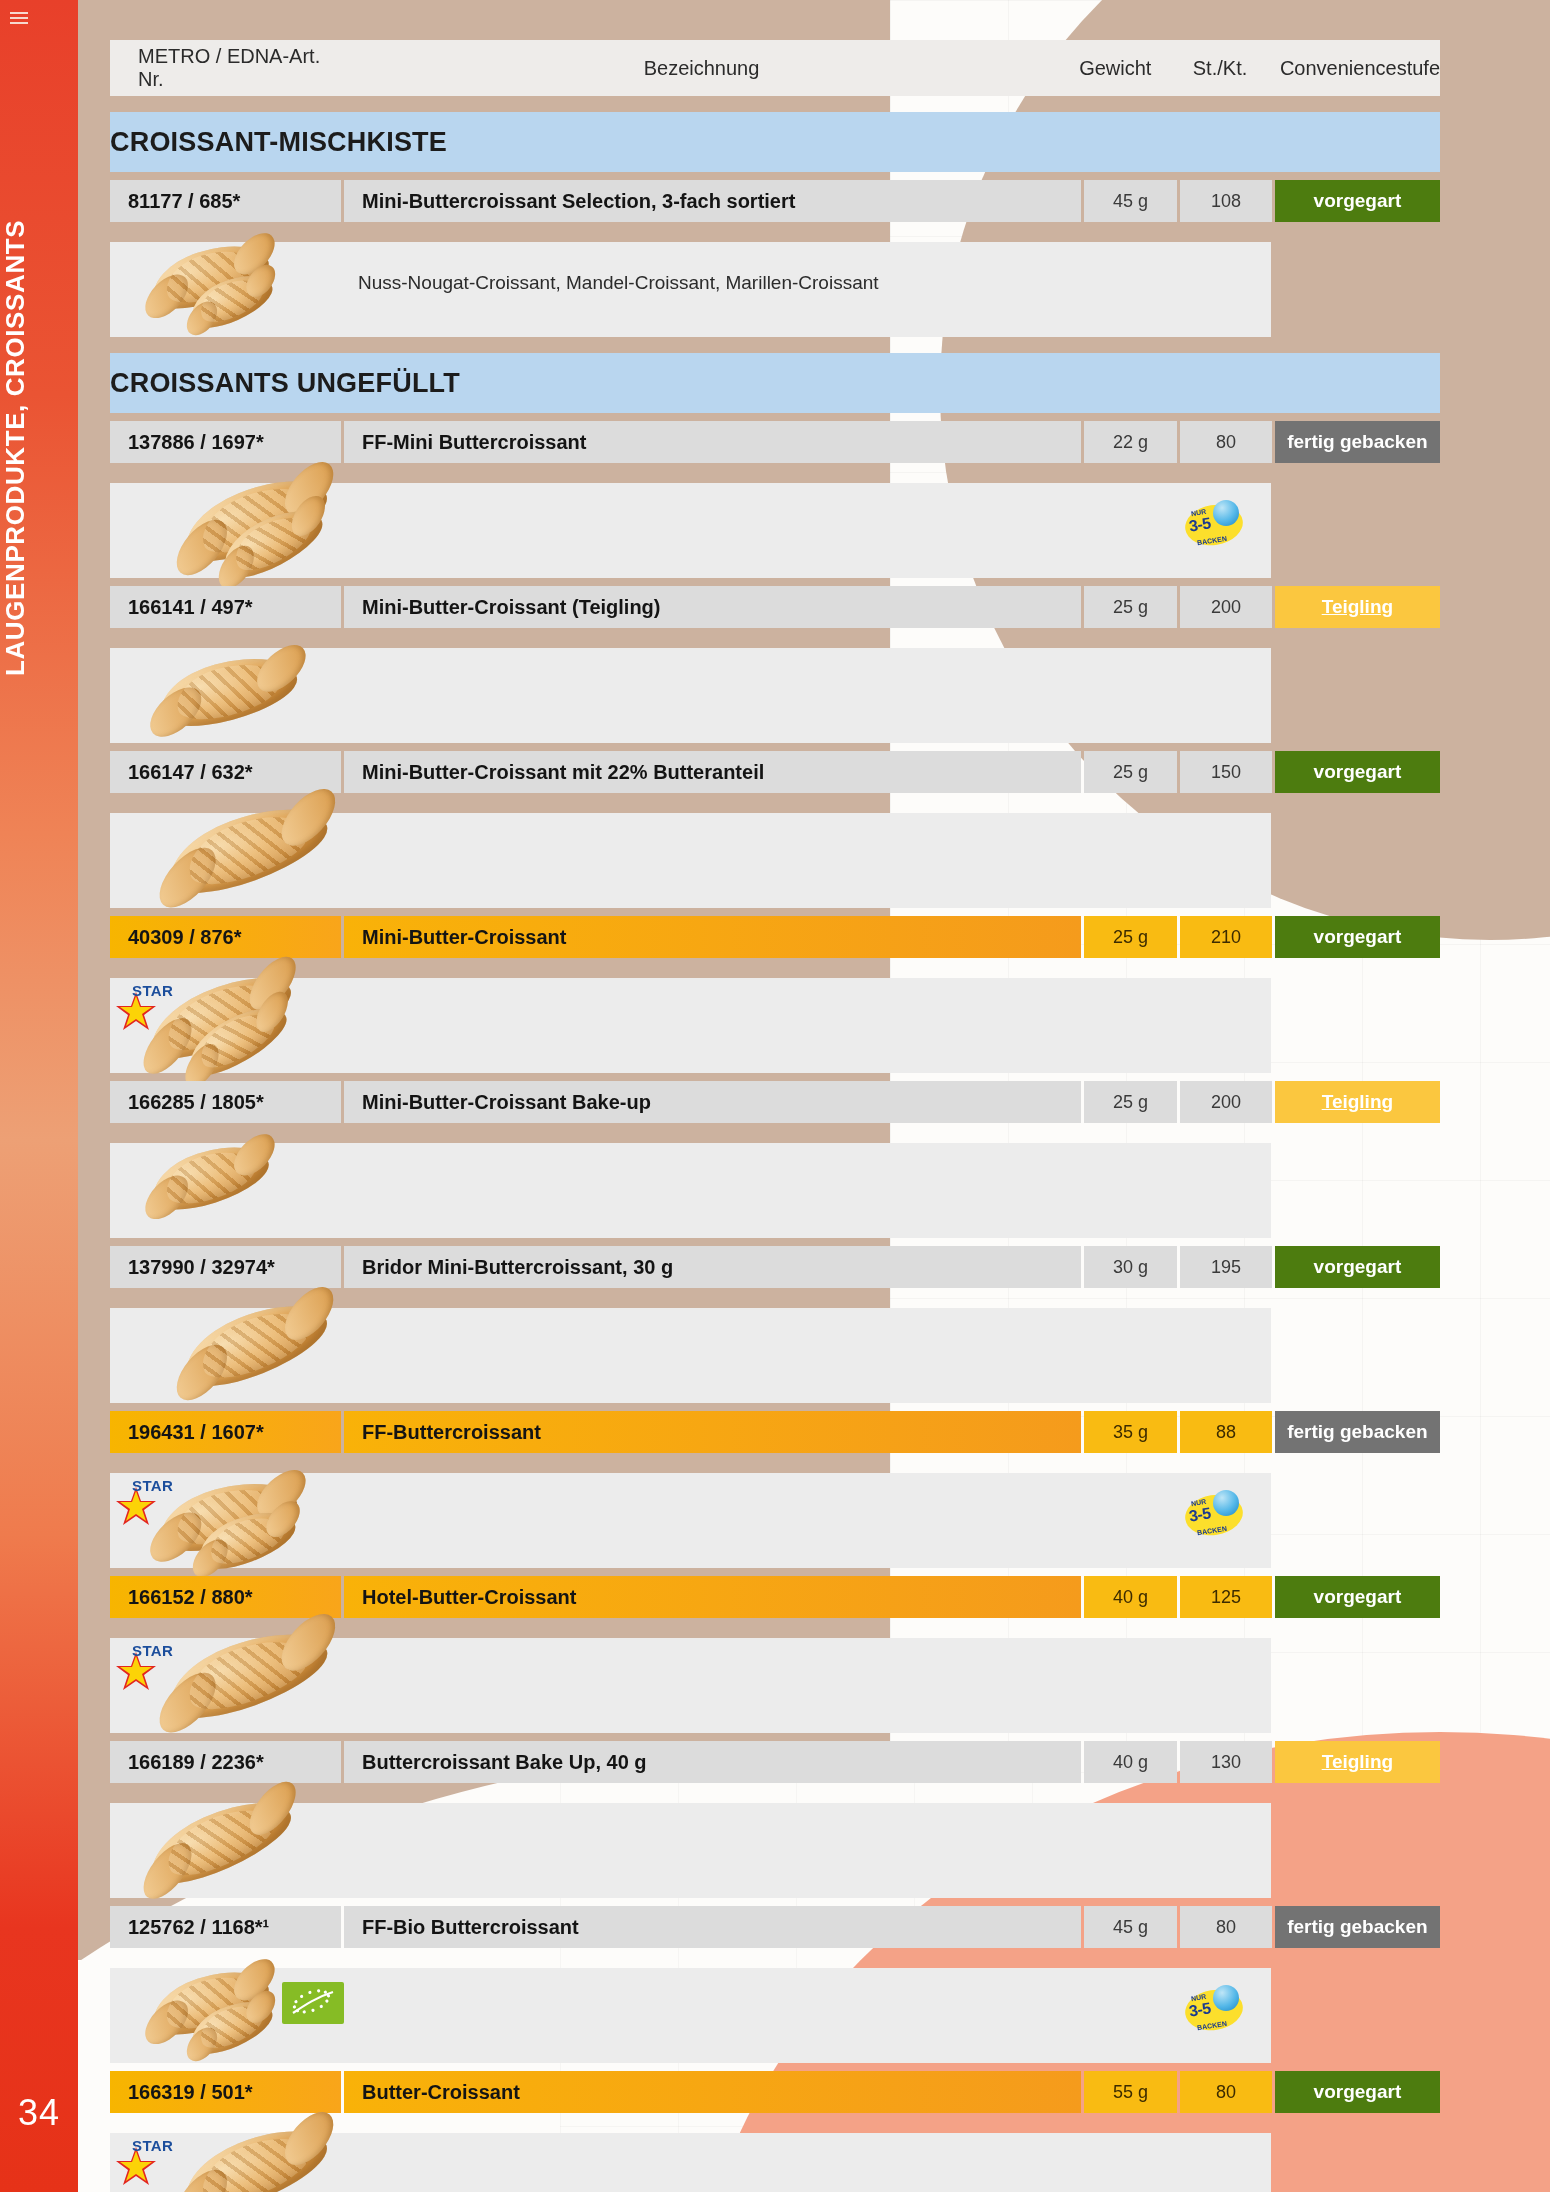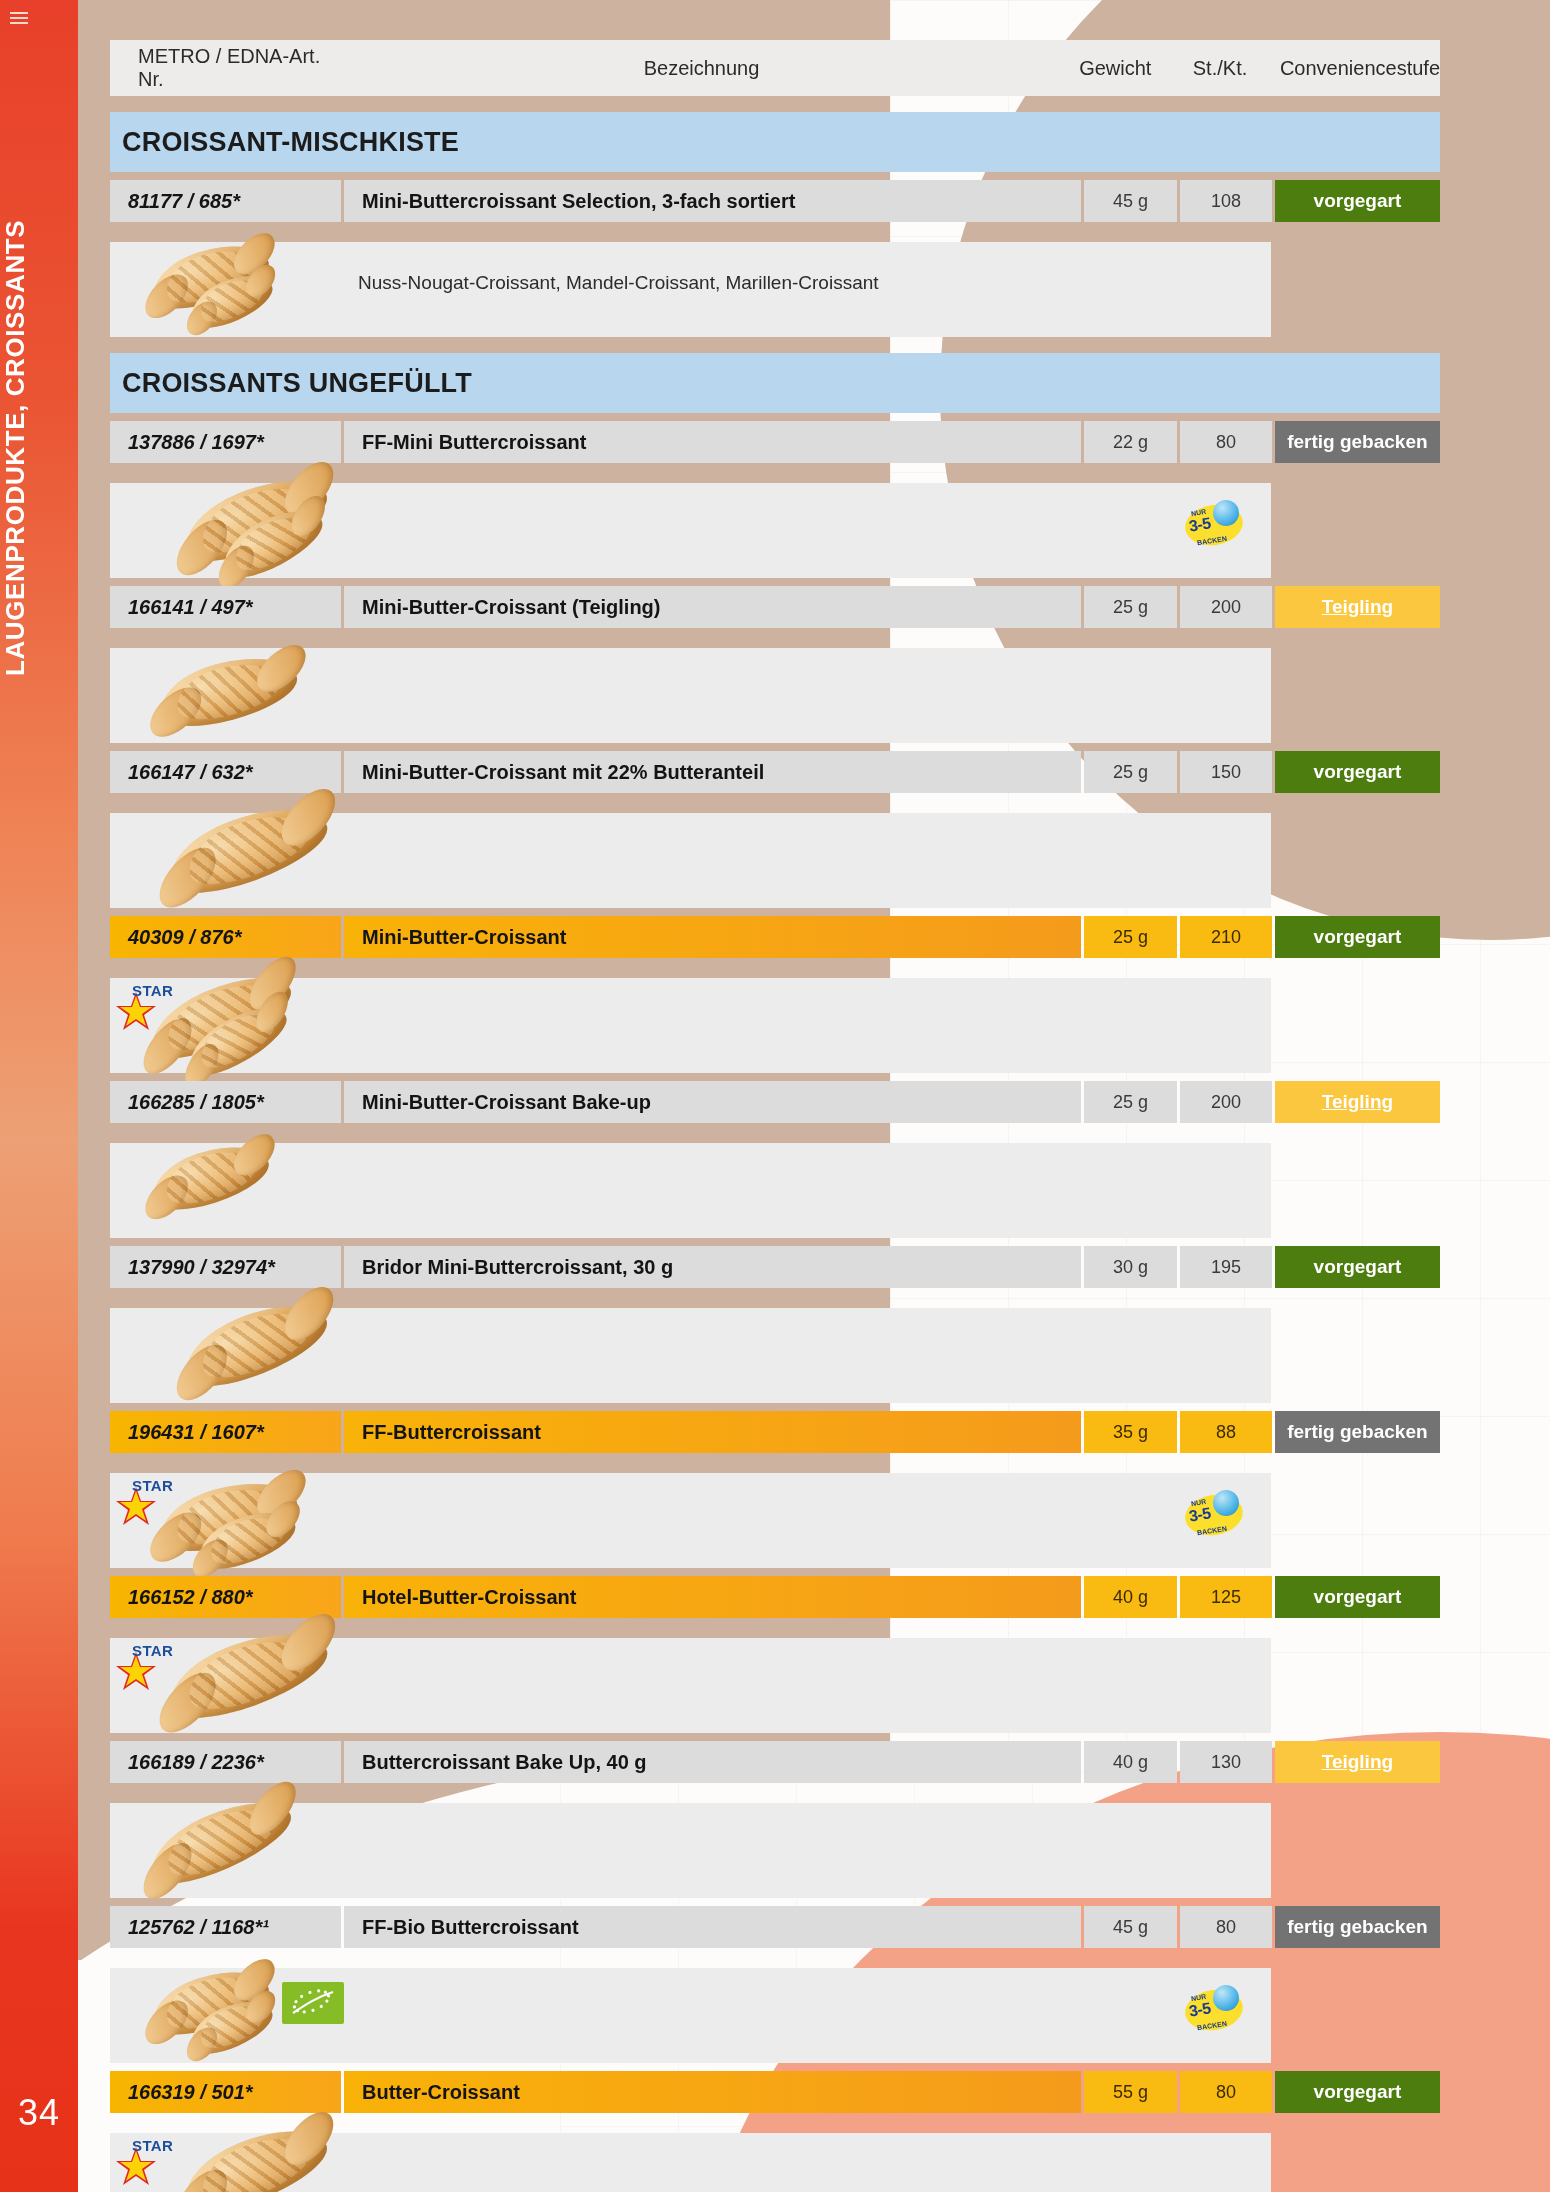--- a/index.html
+++ b/index.html
@@ -87,31 +87,31 @@
     font-size: 20px; color:#2b2b2b; font-weight:400;
   }
   .c-art   { width: 232px; justify-content:flex-start !important; padding-left: 28px; }
   .c-name  { width: 740px; text-align: right; }
   .c-wt    { width: 94px; }
   .c-pc    { width: 92px; }
   .c-conv  { width: 166px; }
 
   .section-bar {
     margin-top: 16px; height: 60px; background:#b9d6ef;
-    display:flex; align-items:center; padding-left: 12px;
+    display:flex; align-items:center; 
     font-size: 27px; font-weight: 800; color:#1c1c1c; letter-spacing:0.2px;
   }
 
   .prod { margin-top: 8px; position:relative; }
 
   .prod-head { display:flex; height: 42px; gap:3px; }
   .prod-head .cell {
     display:flex; align-items:center; font-size: 19px;
   }
-  .cell.art  { width:232px; background:#dcdcdc; padding-left:18px; font-weight:700; color:#141414; font-size:20px;font-style:italic; }
+  .cell.art  { width:232px; background:#dcdcdc; padding-left:18px; font-weight:700; color:#141414; font-size:20px; }
   .cell.name { width:740px; background:#dcdcdc; padding-left:18px; font-weight:700; color:#141414; font-size:20px; }
   .cell.wt   { width:94px;  background:#dcdcdc; justify-content:center; color:#3a3a3a; font-size:18px; }
   .cell.pc   { width:92px;  background:#dcdcdc; justify-content:center; color:#3a3a3a; font-size:18px; }
   .cell.conv { width:166px; justify-content:center; color:#ffffff; font-weight:700; font-size:19px; }
 
   
   .prod.hl .cell.art  { background: linear-gradient(90deg,#f7b500,#f9a51a); }
   .prod.hl .cell.name { background: linear-gradient(90deg,#f9b208,#f59b1c); }
   .prod.hl .cell.wt,
   .prod.hl .cell.pc   { background:#f9bb12; color:#3c2b00; }

